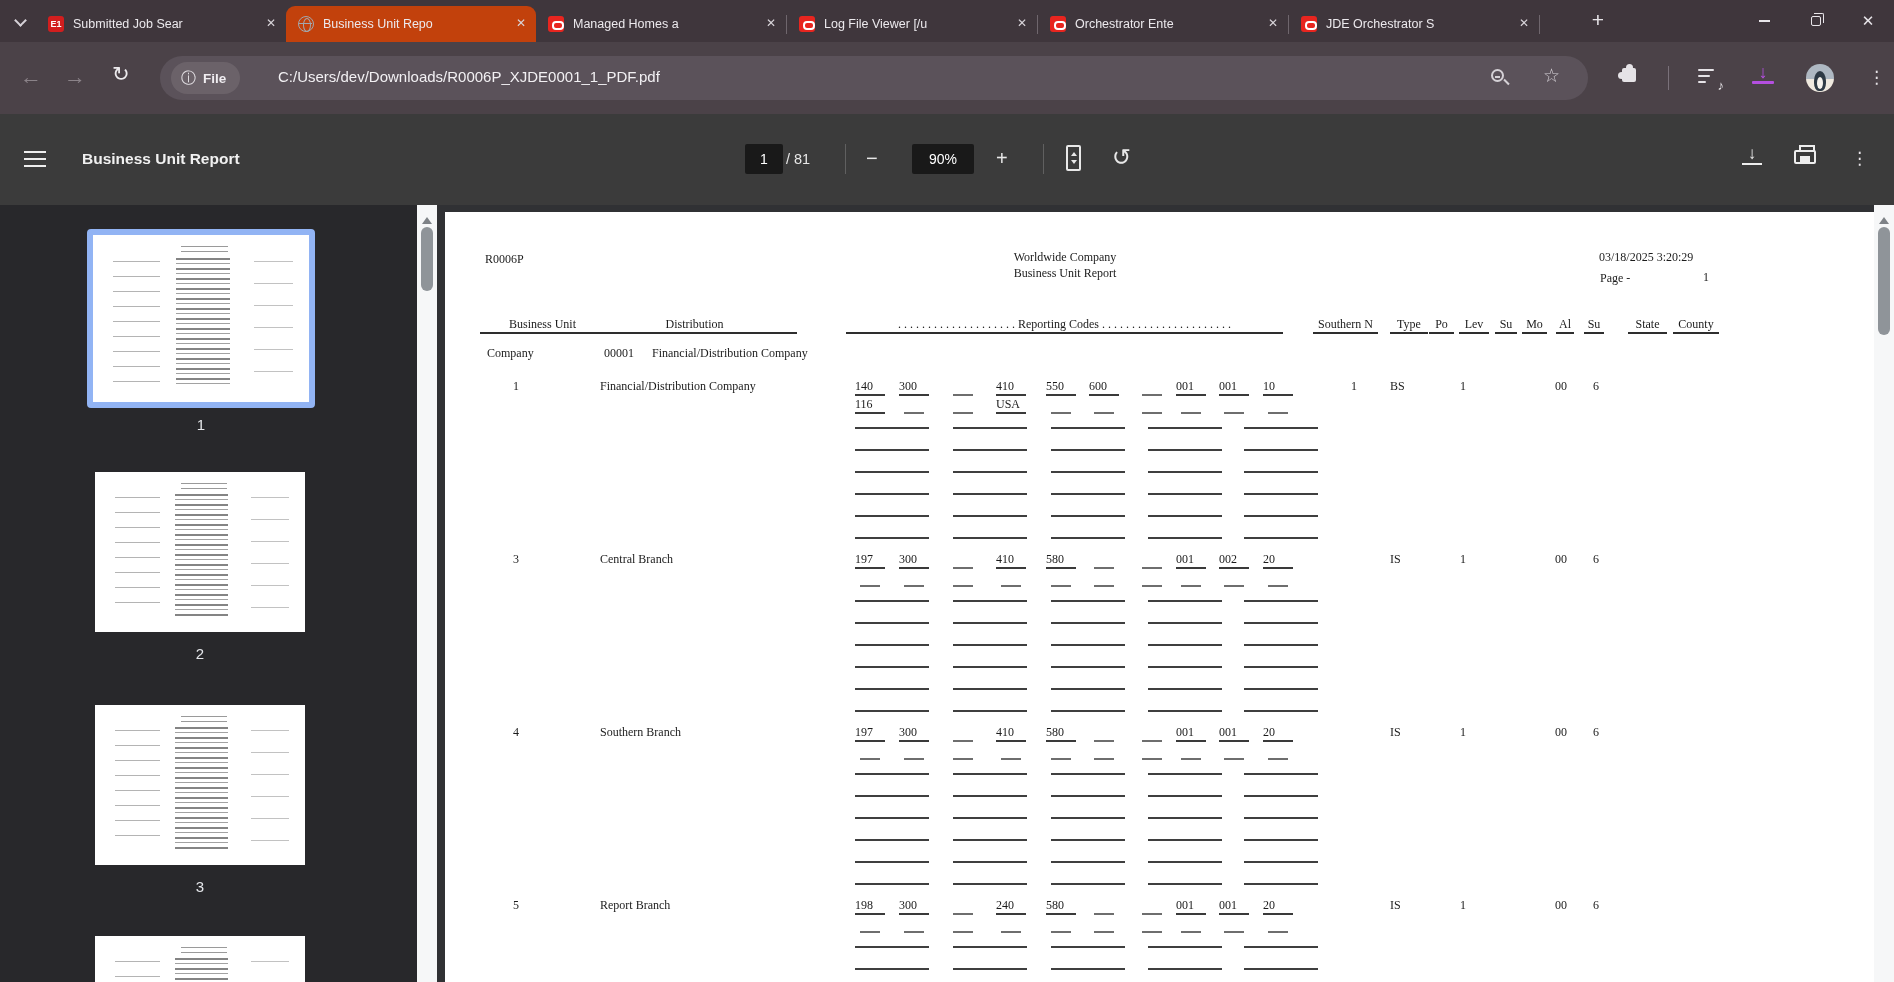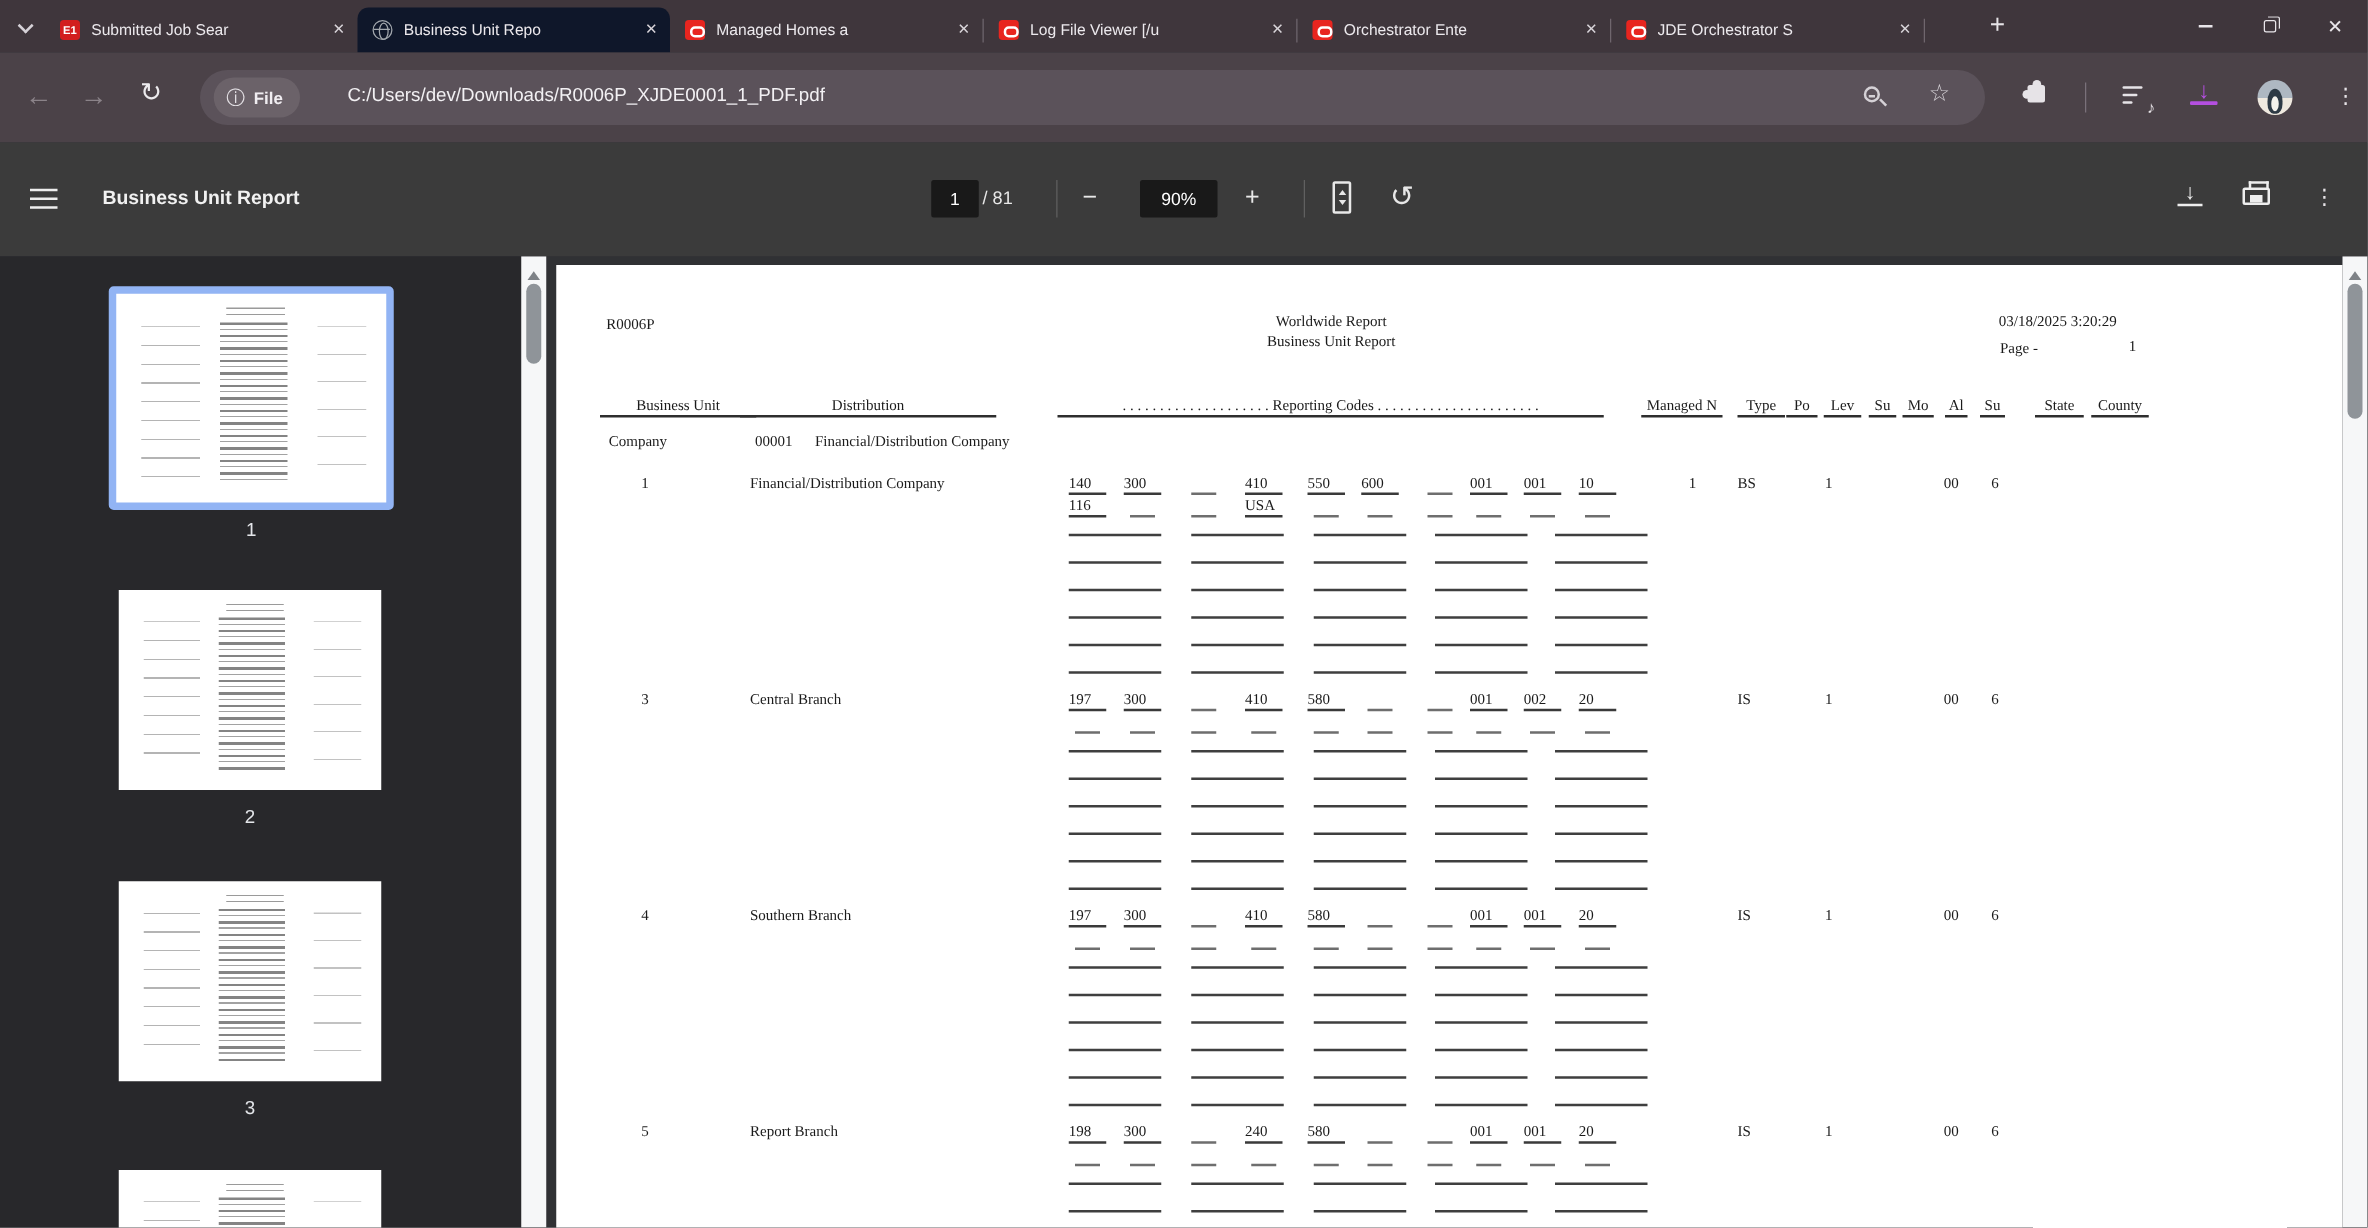--- a/index.html
+++ b/index.html
@@ -7,21 +7,21 @@
               font-family:"Liberation Sans","DejaVu Sans",sans-serif; }
 
   
   #tabstrip { position:absolute; top:0; left:0; width:1894px; height:42px; background:#3f363c; }
   #tab-search { position:absolute; left:10px; top:12px; width:24px; height:20px; cursor:pointer; }
   #tab-search i { position:absolute; left:6px; top:4px; width:9px; height:9px;
     border-right:2px solid #d6d2d8; border-bottom:2px solid #d6d2d8; transform:rotate(45deg); }
   #tabs { position:absolute; left:36px; bottom:0; height:36px; display:flex; align-items:flex-end; }
   .tab { width:250px; height:36px; display:flex; align-items:center; padding:0 6px 0 12px;
          border-radius:9px 9px 0 0; color:#ece9ed; position:relative; cursor:pointer; }
-  .tab.active { background:#0f172a; }
+  .tab.active { background:#c2410c; }
   .tab-title { flex:1; font-size:12.5px; white-space:nowrap; overflow:hidden; margin:0 4px 0 9px;
      -webkit-mask-image:linear-gradient(to right,#000 82%,transparent 97%);
      mask-image:linear-gradient(to right,#000 82%,transparent 97%); }
   .tab-close { width:18px; height:18px; line-height:17px; text-align:center; font-size:12px;
                color:#d9d5da; border-radius:50%; cursor:pointer; }
   .tab-sep { width:1px; height:19px; background:#6f666d; margin:0 0 8px 0; }
   .ti { width:16px; height:16px; flex:0 0 16px; position:relative; }
   .ti-e1 { background:#d21e1e; border-radius:3px; color:#fff; font-size:9px; font-weight:bold;
            text-align:center; line-height:16px; }
   .ti-globe { border:1.5px solid #a3a8ae; border-radius:50%; }
@@ -288,32 +288,32 @@
         </div>
       </div>
     </div>
   <div class="scrollbar" id="sb-left">
     <span class="sb-arrow"></span>
     <span class="sb-thumb" style="top:22px;height:64px"></span>
   </div>
 
   <div id="pdf-page">
     <div style="left:40px;top:40px">R0006P</div>
-    <div class="ctr" style="left:520px;top:38px;width:200px">Worldwide Report</div>
+    <div class="ctr" style="left:520px;top:38px;width:200px">Worldwide Company</div>
     <div class="ctr" style="left:520px;top:54px;width:200px">Business Unit Report</div>
     <div style="left:1154px;top:38px">03/18/2025 3:20:29</div>
     <div style="left:1155px;top:59px">Page -</div>
     <div style="left:1258px;top:58px">1</div>
     <div style="left:42px;top:134px">Company</div>
     <div style="left:159px;top:134px">00001</div>
     <div style="left:207px;top:134px">Financial/Distribution Company</div>
   <div class="hdr" style="left: 35px; top: 105px; width: 125px;">Business Unit</div>
       <div class="hdr" style="left: 147px; top: 105px; width: 205px;">Distribution</div>
       <div class="hdr dotted" style="left: 401px; top: 105px; width: 437px;">. . . . . . . . . . . . . . . . . . . .  Reporting Codes . . . . . . . . . . . . . . . . . . . . . .</div>
-      <div class="hdr" style="left: 868px; top: 105px; width: 65px;">Managed N</div>
+      <div class="hdr" style="left: 868px; top: 105px; width: 65px;">Southern N</div>
       <div class="hdr" style="left: 945px; top: 105px; width: 38px;">Type</div>
       <div class="hdr" style="left: 984px; top: 105px; width: 25px;">Po</div>
       <div class="hdr" style="left: 1014px; top: 105px; width: 30px;">Lev</div>
       <div class="hdr" style="left: 1050px; top: 105px; width: 22px;">Su</div>
       <div class="hdr" style="left: 1077px; top: 105px; width: 25px;">Mo</div>
       <div class="hdr" style="left: 1111px; top: 105px; width: 18px;">Al</div>
       <div class="hdr" style="left: 1139px; top: 105px; width: 20px;">Su</div>
       <div class="hdr" style="left: 1183px; top: 105px; width: 39px;">State</div>
       <div class="hdr" style="left: 1228px; top: 105px; width: 46px;">County</div>
       <div style="left: 68px; top: 167px; width: 24px;">1</div>

